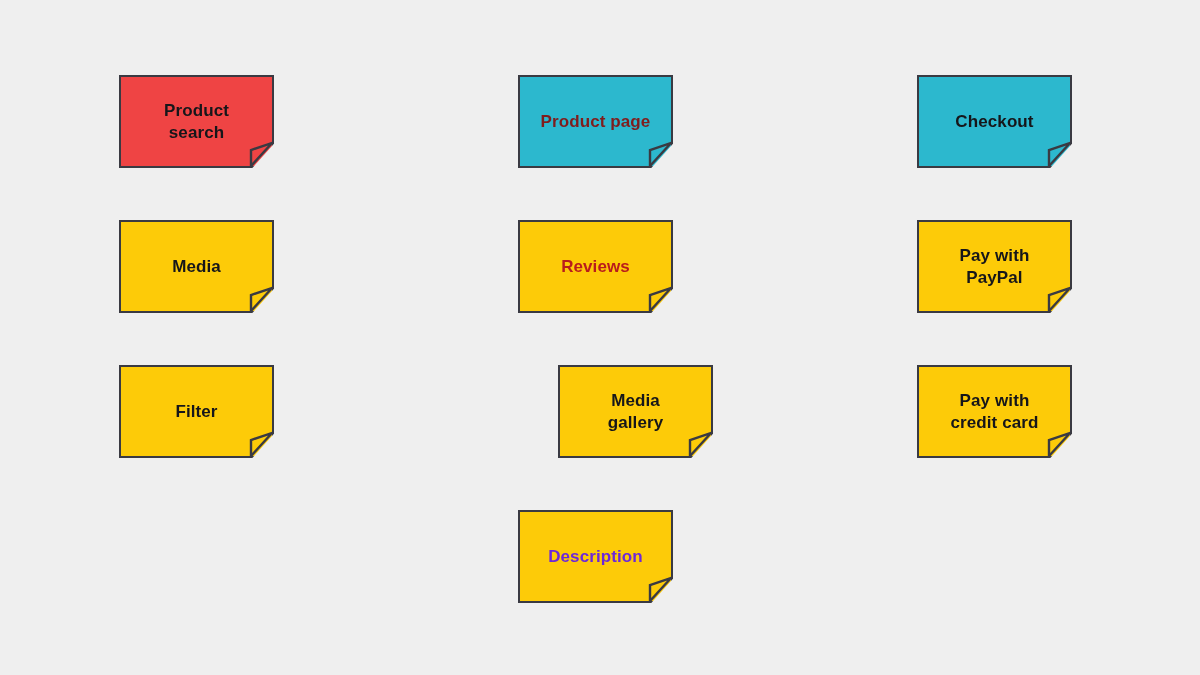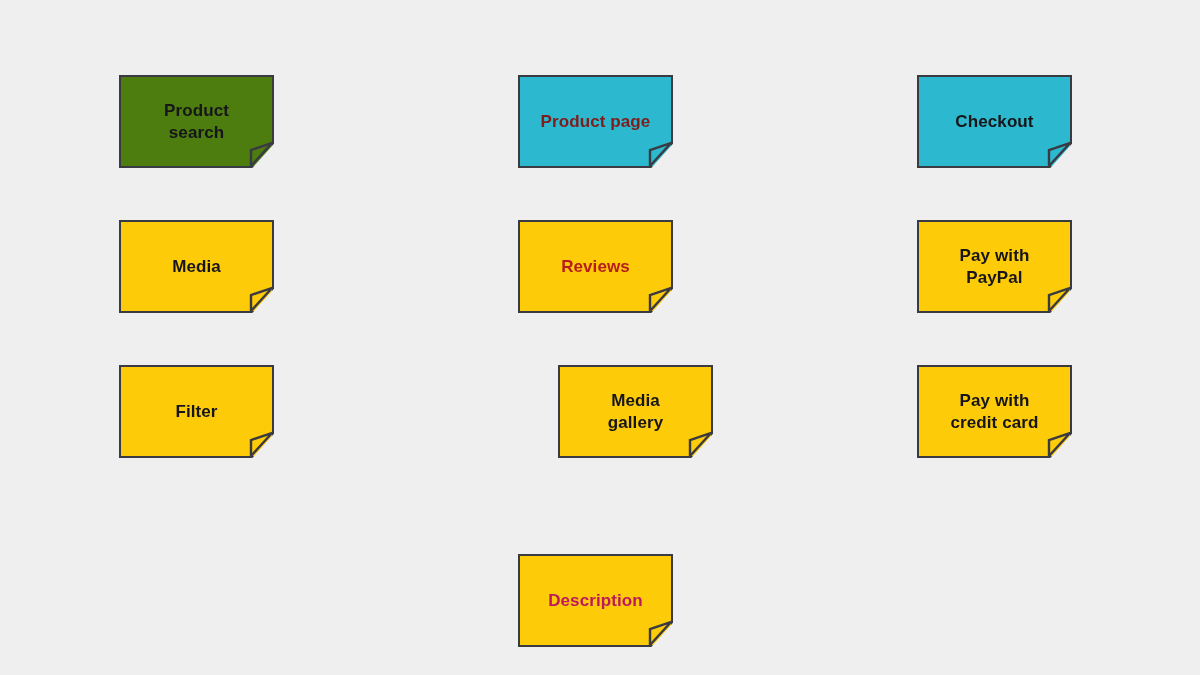--- a/index.html
+++ b/index.html
@@ -63,21 +63,21 @@
     height: 100%;
   }
 
   .note.cyan   { background: #2cb8ce; }
   .note.yellow { background: #fdcb08; }
 </style>
 </head>
 <body>
 
 <div id="board" style="background: rgb(239, 239, 239);">
-    <div class="note cyan" style="left: 119px; top: 75px; background: #4d7c0f; border-color: rgb(58, 58, 66); color: rgb(22, 22, 26);">
+    <div class="note cyan" style="left: 119px; top: 75px; background: #ef4444; border-color: rgb(58, 58, 66); color: rgb(22, 22, 26);">
       <span class="note-label">Product
 search</span>
       <span class="fold">
         <svg viewBox="0 0 23 25" xmlns="http://www.w3.org/2000/svg">
           <path d="M23 2 L2 25 L2 9 Z" fill="none" stroke="#3a3a42" stroke-width="2.4" stroke-linejoin="miter"></path>
         </svg>
       </span>
     </div>
     <div class="note yellow" style="left: 119px; top: 220px; background: rgb(253, 203, 8); border-color: rgb(58, 58, 66); color: rgb(22, 22, 26);">
       <span class="note-label">Media</span>
@@ -113,21 +113,21 @@
     </div>
     <div class="note yellow" style="left: 518px; top: 365px; background: rgb(253, 203, 8); border-color: rgb(58, 58, 66); color: rgb(22, 22, 26); margin-left: 40px;">
       <span class="note-label">Media
 gallery</span>
       <span class="fold">
         <svg viewBox="0 0 23 25" xmlns="http://www.w3.org/2000/svg">
           <path d="M23 2 L2 25 L2 9 Z" fill="none" stroke="#3a3a42" stroke-width="2.4" stroke-linejoin="miter"></path>
         </svg>
       </span>
     </div>
-    <div class="note yellow" style="left: 518px; top: 510px; background: rgb(253, 203, 8); border-color: rgb(58, 58, 66); color: #be185d; margin-top: 44px;">
+    <div class="note yellow" style="left: 518px; top: 510px; background: rgb(253, 203, 8); border-color: rgb(58, 58, 66); color: #6d28d9;">
       <span class="note-label">Description</span>
       <span class="fold">
         <svg viewBox="0 0 23 25" xmlns="http://www.w3.org/2000/svg">
           <path d="M23 2 L2 25 L2 9 Z" fill="none" stroke="#3a3a42" stroke-width="2.4" stroke-linejoin="miter"></path>
         </svg>
       </span>
     </div>
     <div class="note cyan" style="left: 917px; top: 75px; background: rgb(44, 184, 206); border-color: rgb(58, 58, 66); color: rgb(22, 22, 26);">
       <span class="note-label">Checkout</span>
       <span class="fold">

